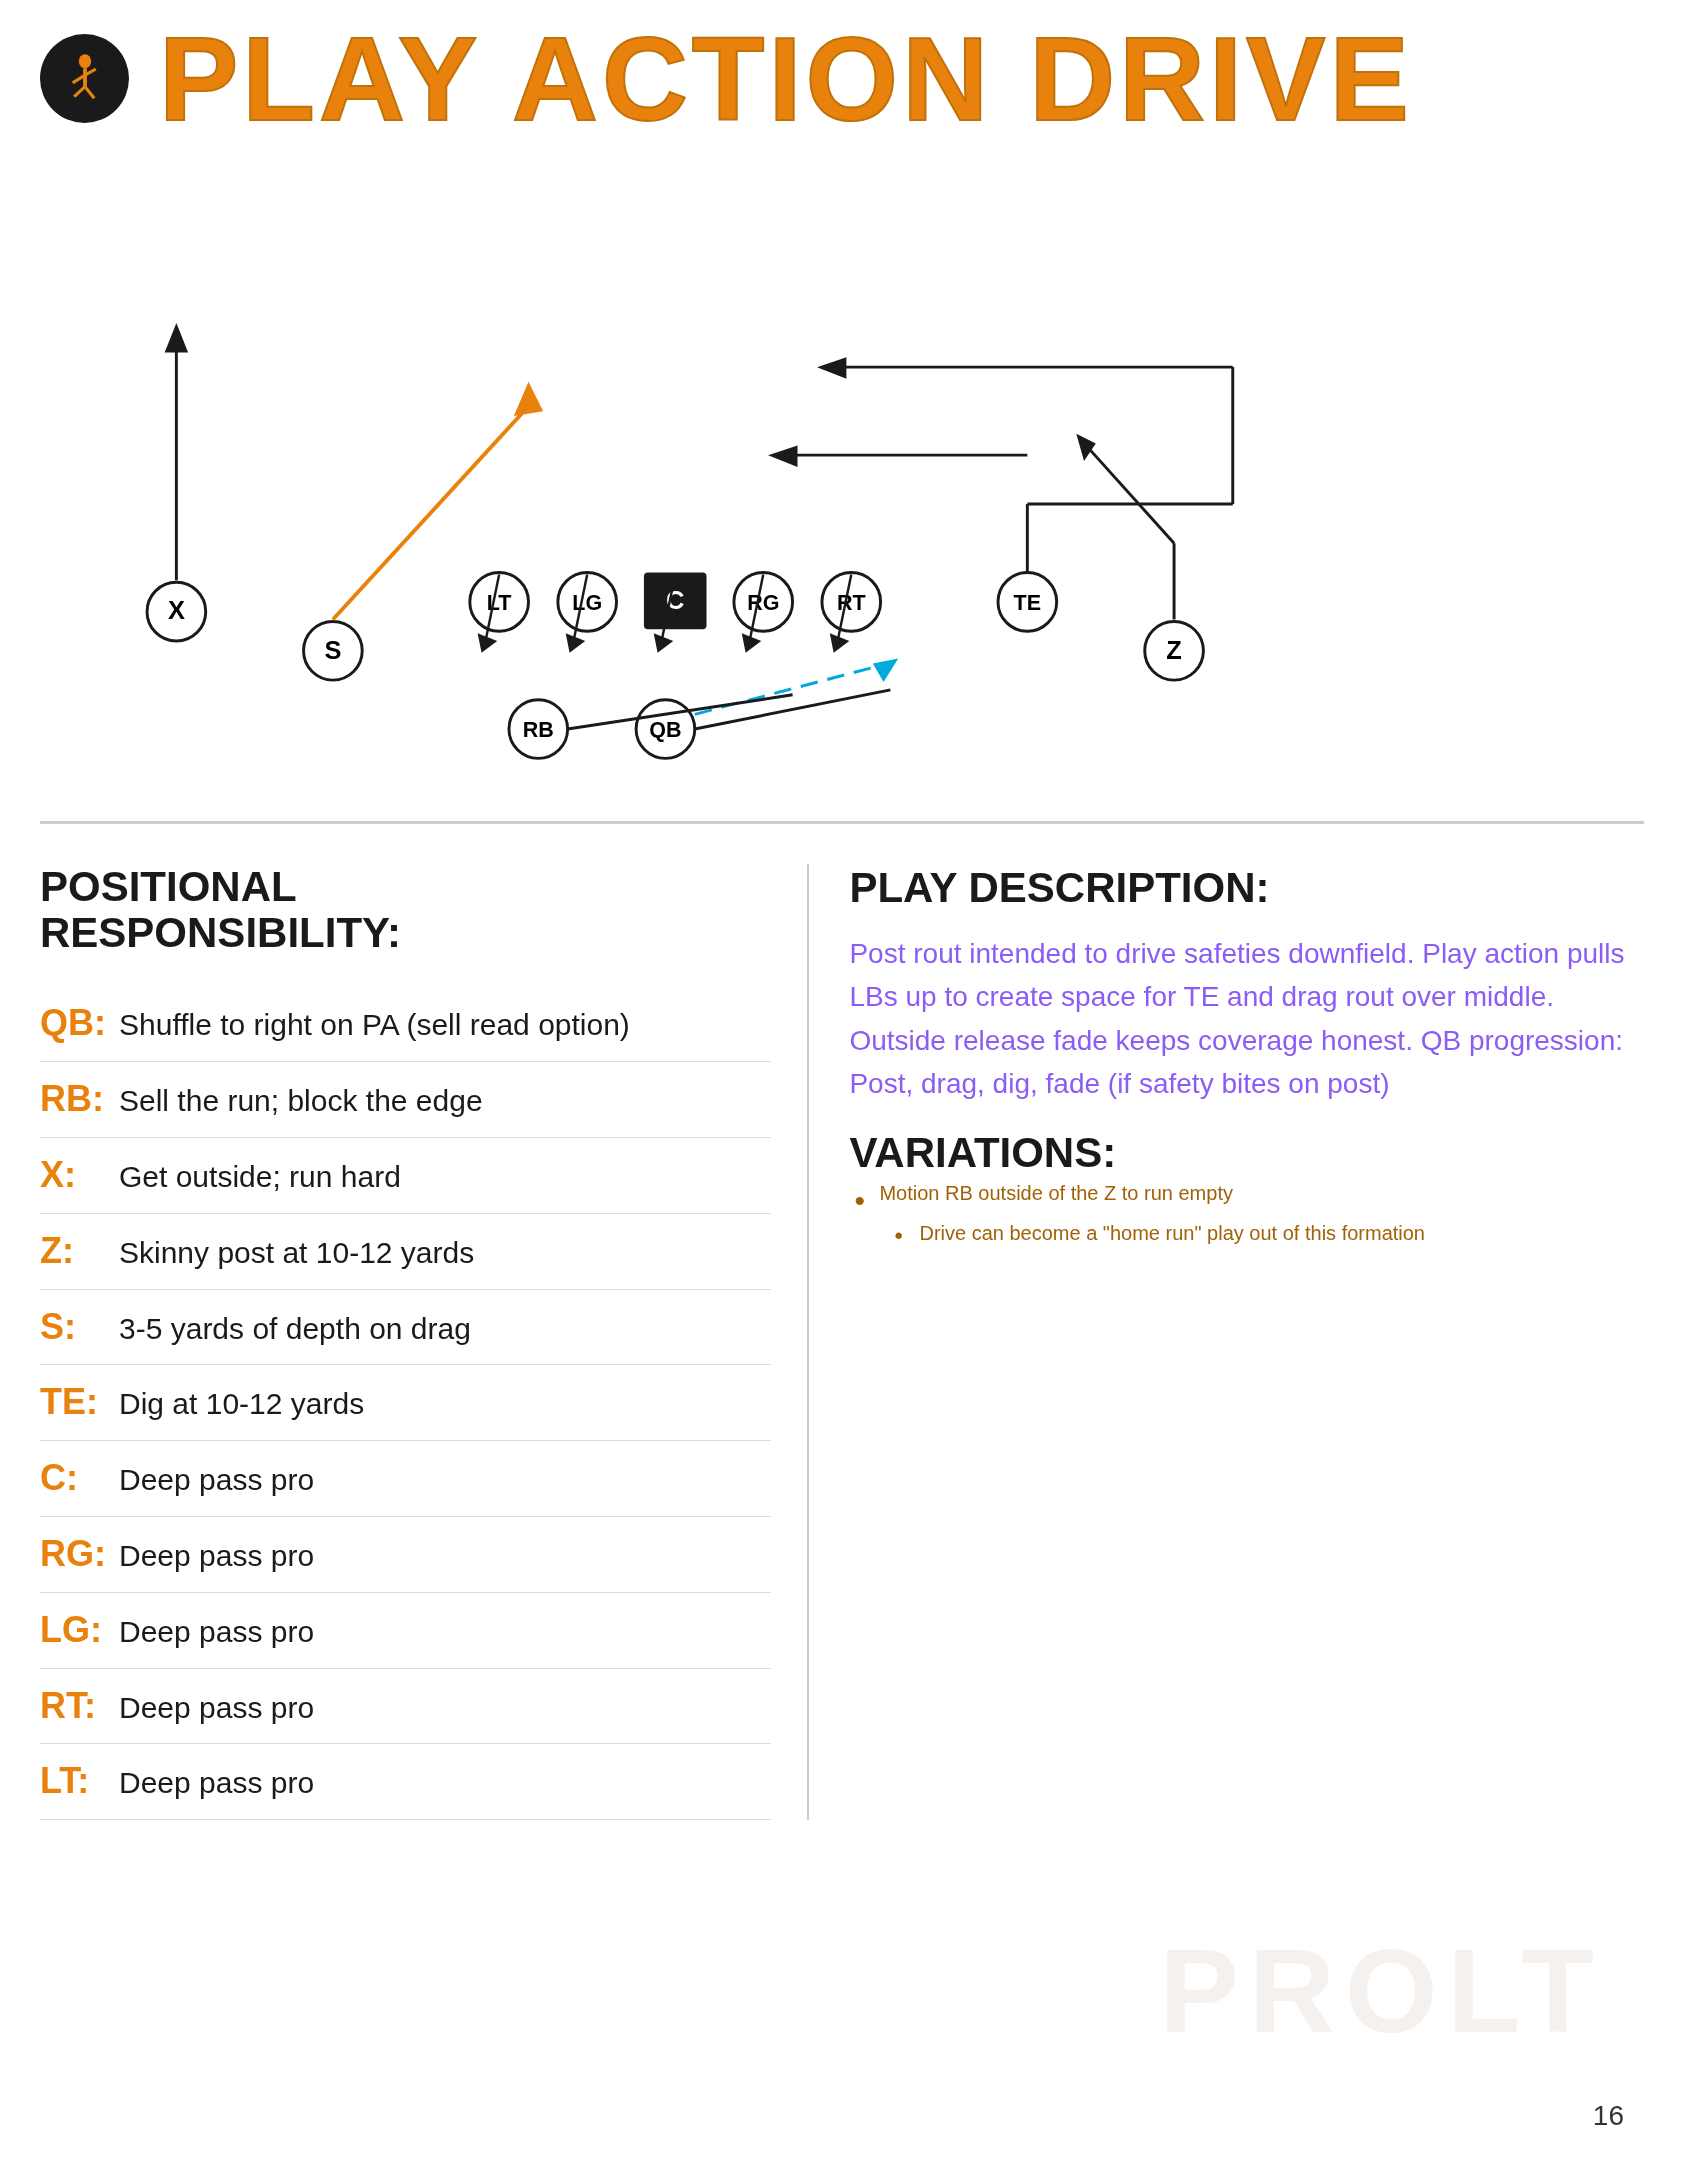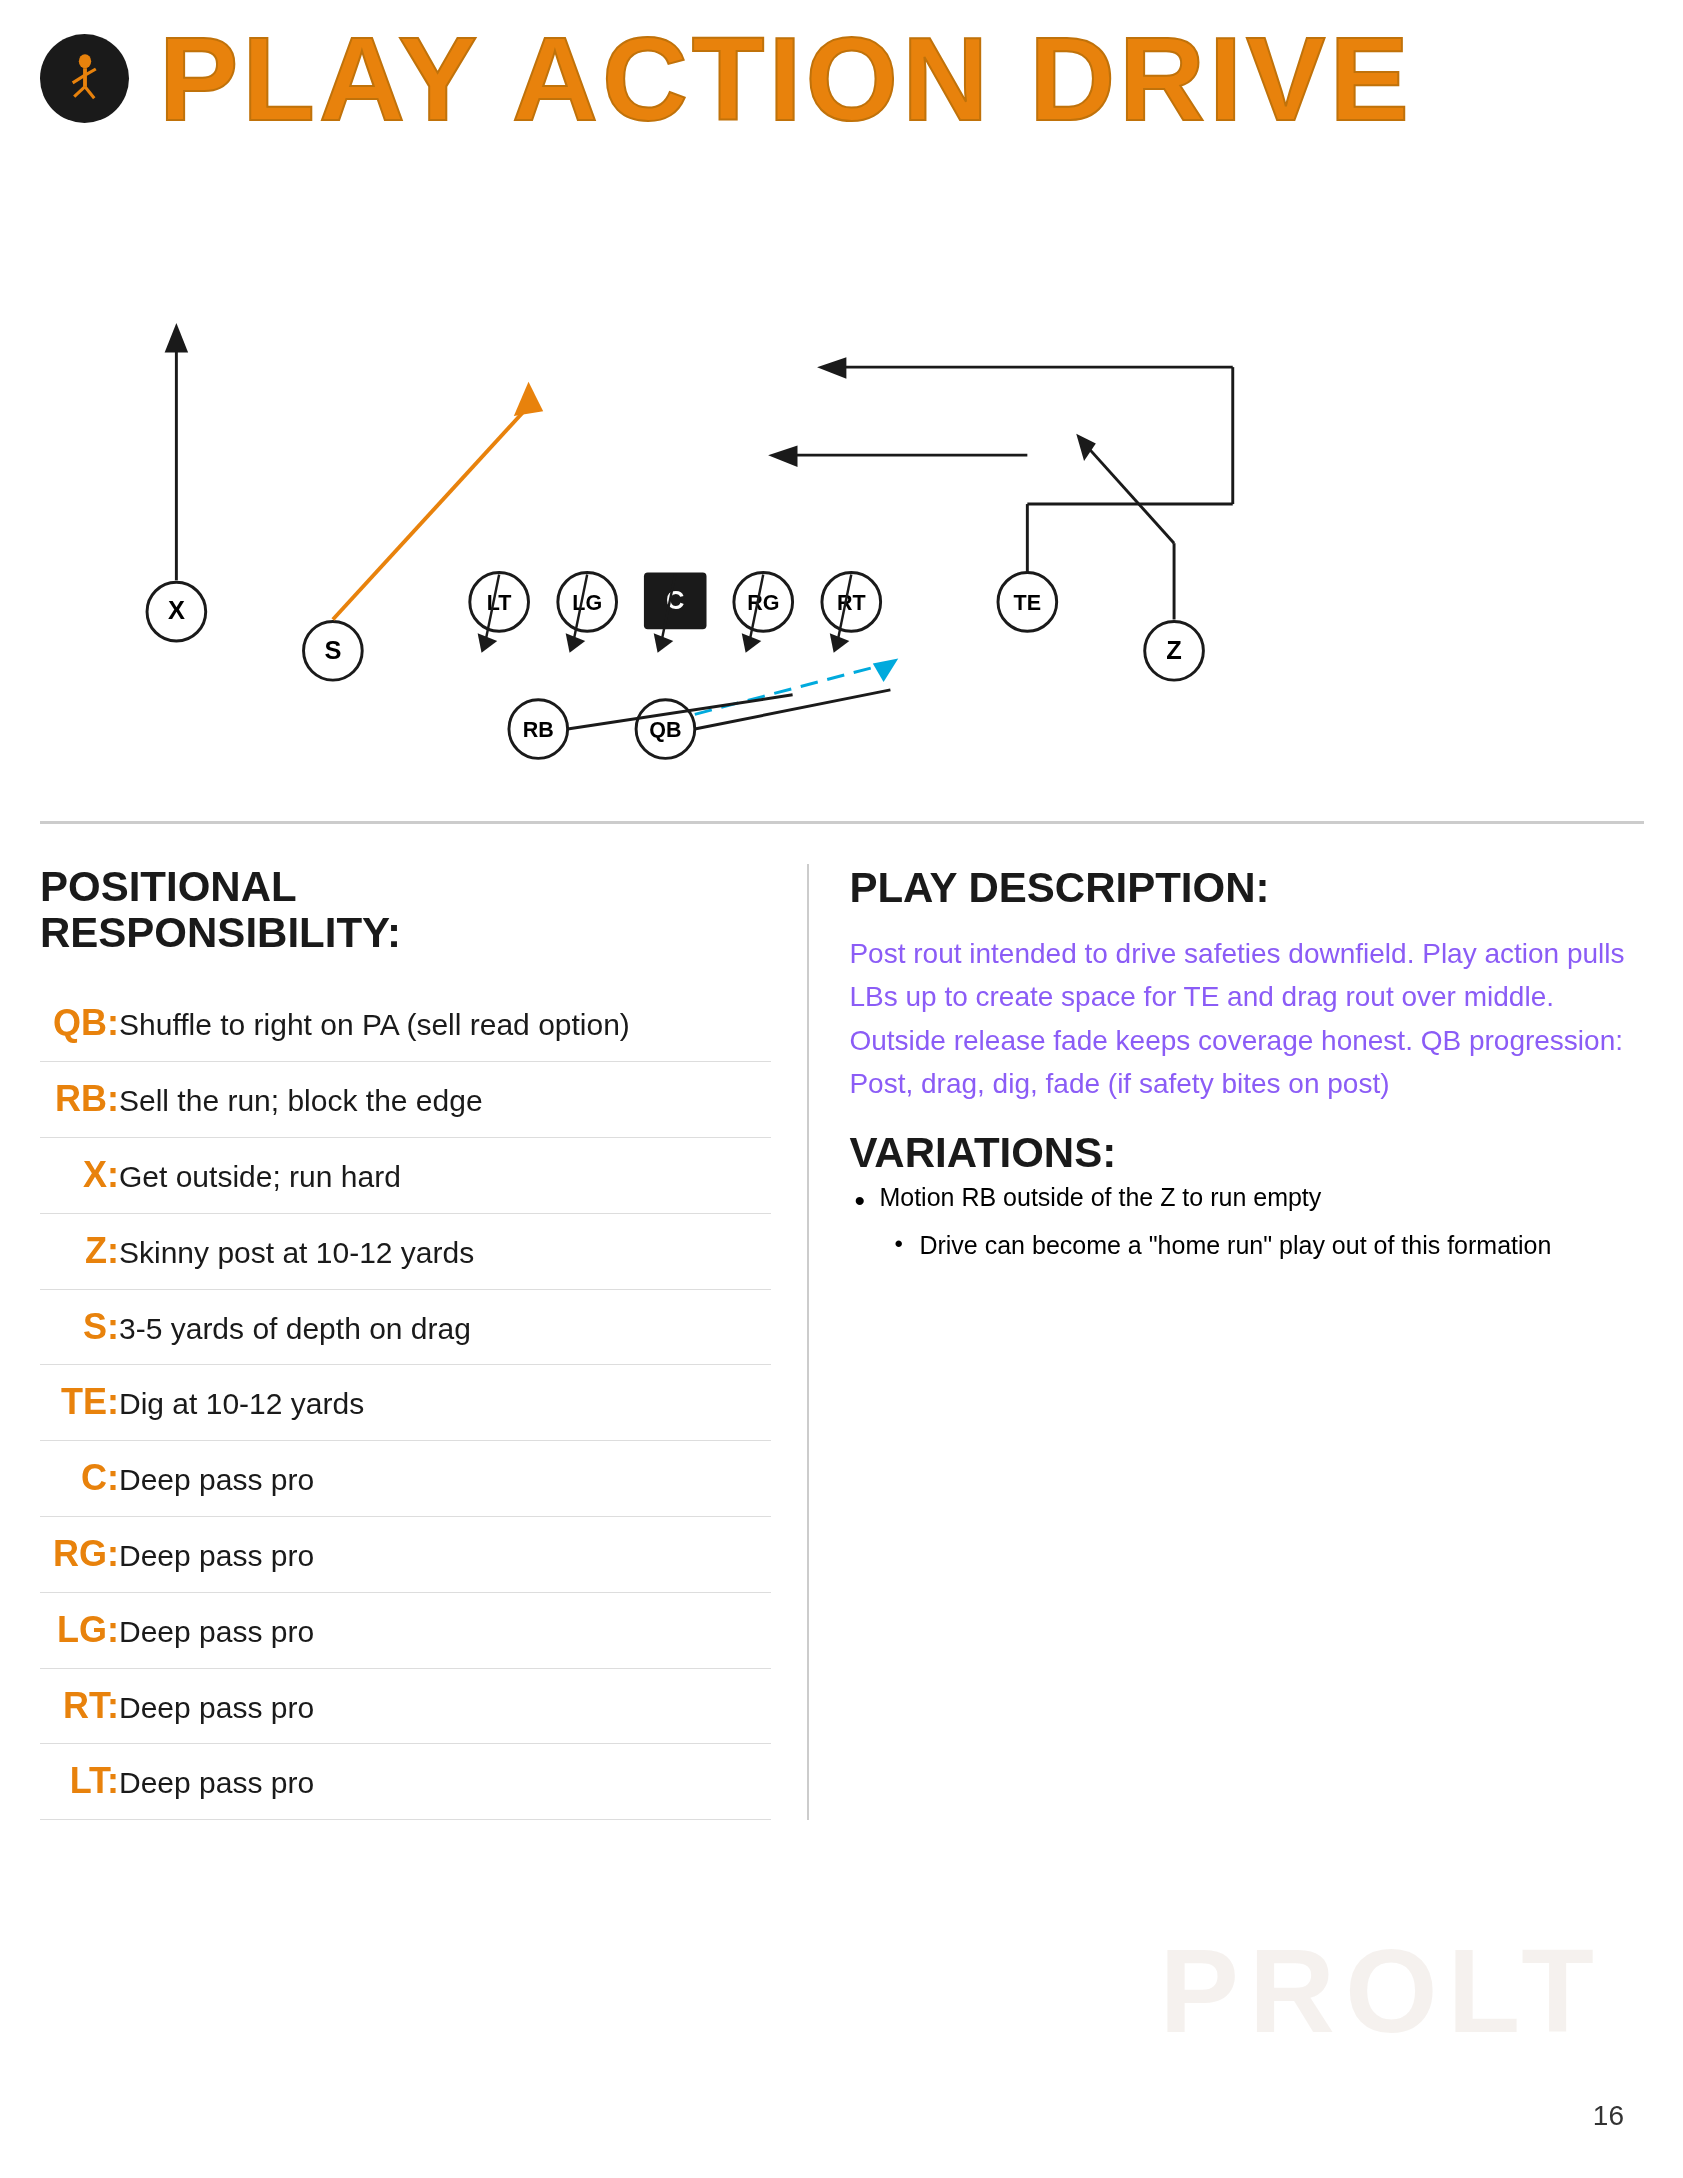--- a/index.html
+++ b/index.html
@@ -93,21 +93,20 @@
       list-style: none;
       width: 100%;
     }
     .responsibility-item {
       display: flex;
       align-items: baseline;
       padding: 14px 0;
       border-bottom: 1px solid #dddddd;
       font-size: 32px;
       line-height: 1.3;
-      text-align: right;
     }
     .pos-label {
       font-family: 'Arial Black', Arial, sans-serif;
       font-size: 36px;
       font-weight: 900;
       color: #e8820c;
       min-width: 79px;
       flex-shrink: 0;
     }
     .pos-desc {
@@ -136,23 +135,23 @@
     }
 
     .variations-heading {
       font-family: 'Arial Black', Arial, sans-serif;
       font-size: 42px;
       font-weight: 900;
       color: #1a1a1a;
     }
     .variations-list {
       list-style: none;
-      font-size: 25px;
+      font-size: 20px;
       line-height: 1.6;
-      color: #000000;
+      color: #a16207;
     }
     .variations-list > li {
       padding-left: 30px;
       position: relative;
       margin-bottom: 8px;
     }
     .variations-list > li::before {
       content: '•';
       position: absolute;
       left: 5px;

